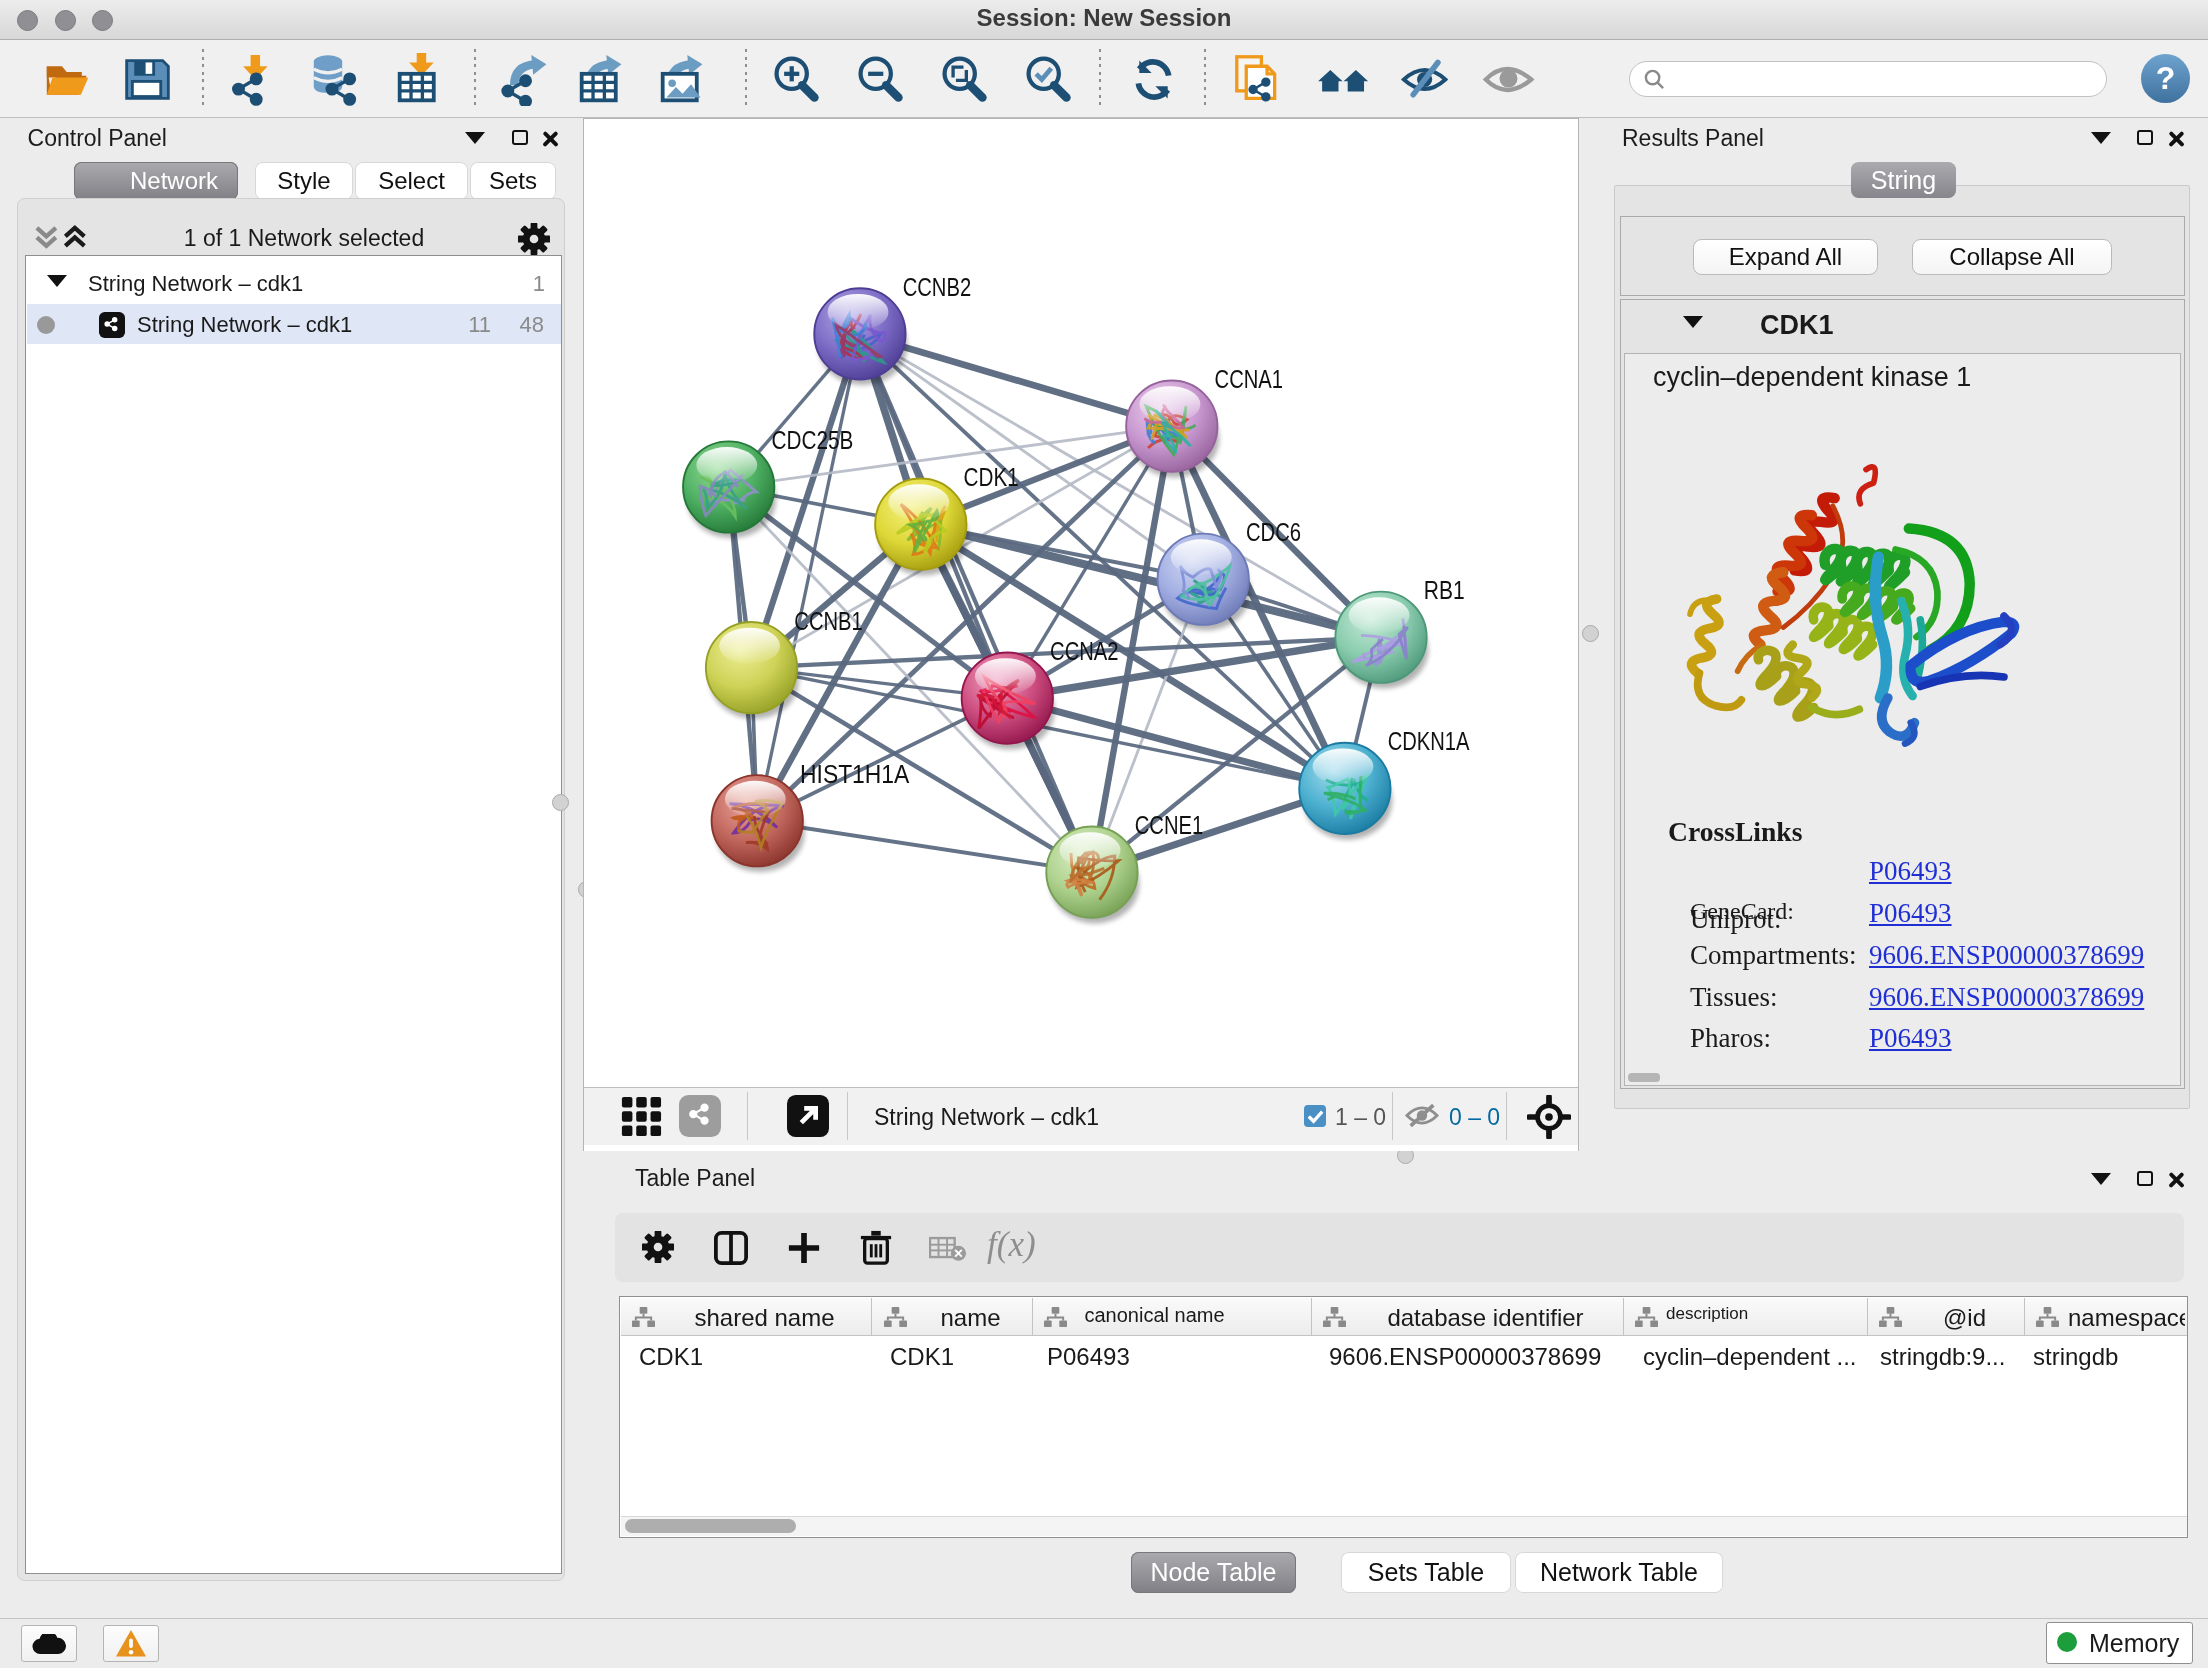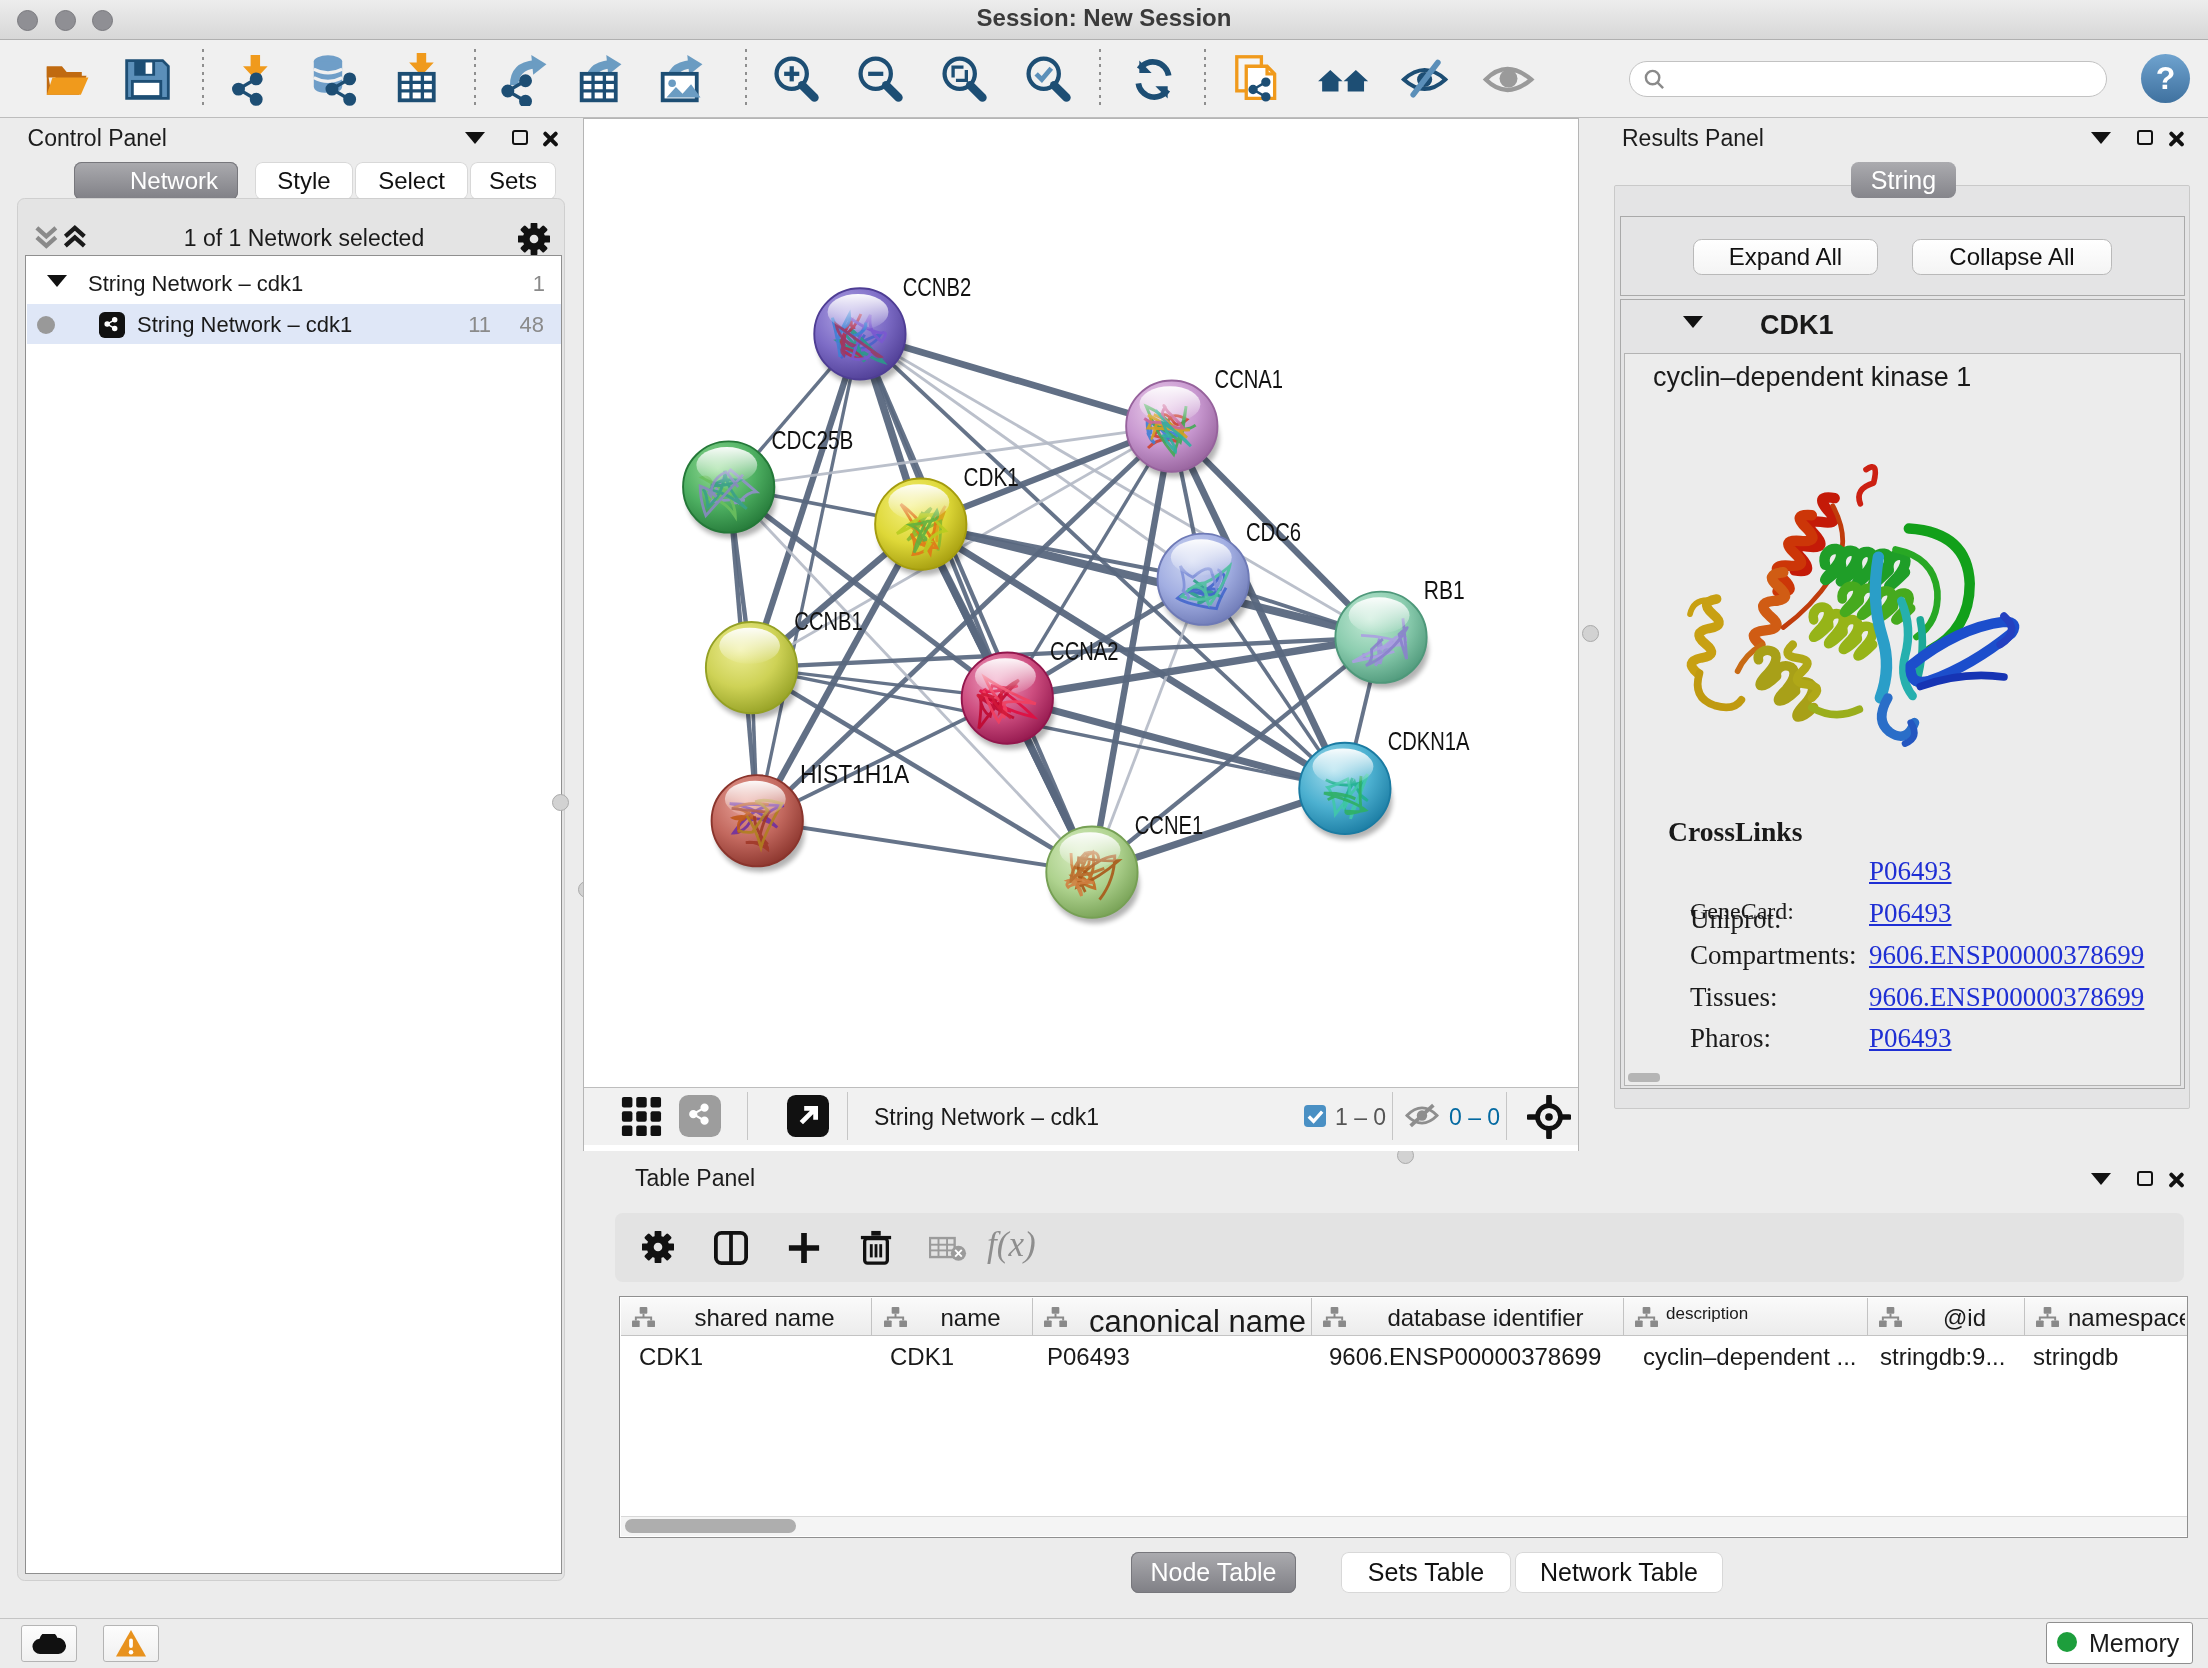--- a/index.html
+++ b/index.html
@@ -631,21 +631,21 @@
 <div class="abs" style="left:915px;top:1304px;width:111px;text-align:center;font-size:24px;white-space:nowrap;overflow:hidden;">name</div>
 <div class="abs" style="left:1032px;top:1298px;width:1px;height:38px;background:#c3c3c3;"></div>
 <div class="abs" style="left:1043px;top:1306px;"><svg width="25" height="23" viewBox="0 0 26 24">
       <g fill="#8a8a8a">
         <rect x="9" y="1" width="8" height="7" rx="1"></rect>
         <rect x="1" y="15" width="8" height="7" rx="1"></rect>
         <rect x="17" y="15" width="8" height="7" rx="1"></rect>
       </g>
       <path d="M13 8 v4 M5 15 v-3 h16 v3" stroke="#8a8a8a" stroke-width="2" fill="none"></path>
     </svg></div>
-<div class="abs" style="left:1083px;top:1304px;width:229px;text-align:center;font-size:31px;white-space:nowrap;overflow:hidden;">canonical name</div>
+<div class="abs" style="left:1040px;top:1304px;width:229px;text-align:center;font-size:20px;white-space:nowrap;overflow:hidden;">canonical name</div>
 <div class="abs" style="left:1311px;top:1298px;width:1px;height:38px;background:#c3c3c3;"></div>
 <div class="abs" style="left:1322px;top:1306px;"><svg width="25" height="23" viewBox="0 0 26 24">
       <g fill="#8a8a8a">
         <rect x="9" y="1" width="8" height="7" rx="1"></rect>
         <rect x="1" y="15" width="8" height="7" rx="1"></rect>
         <rect x="17" y="15" width="8" height="7" rx="1"></rect>
       </g>
       <path d="M13 8 v4 M5 15 v-3 h16 v3" stroke="#8a8a8a" stroke-width="2" fill="none"></path>
     </svg></div>
 <div class="abs" style="left:1354px;top:1304px;width:263px;text-align:center;font-size:24px;white-space:nowrap;overflow:hidden;">database identifier</div>

